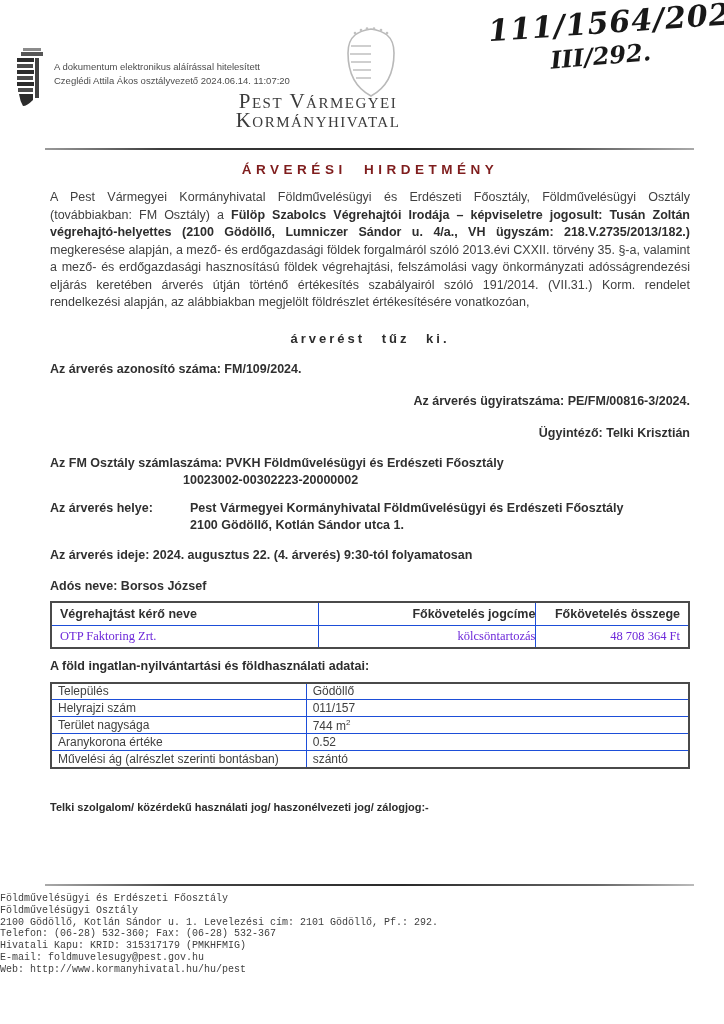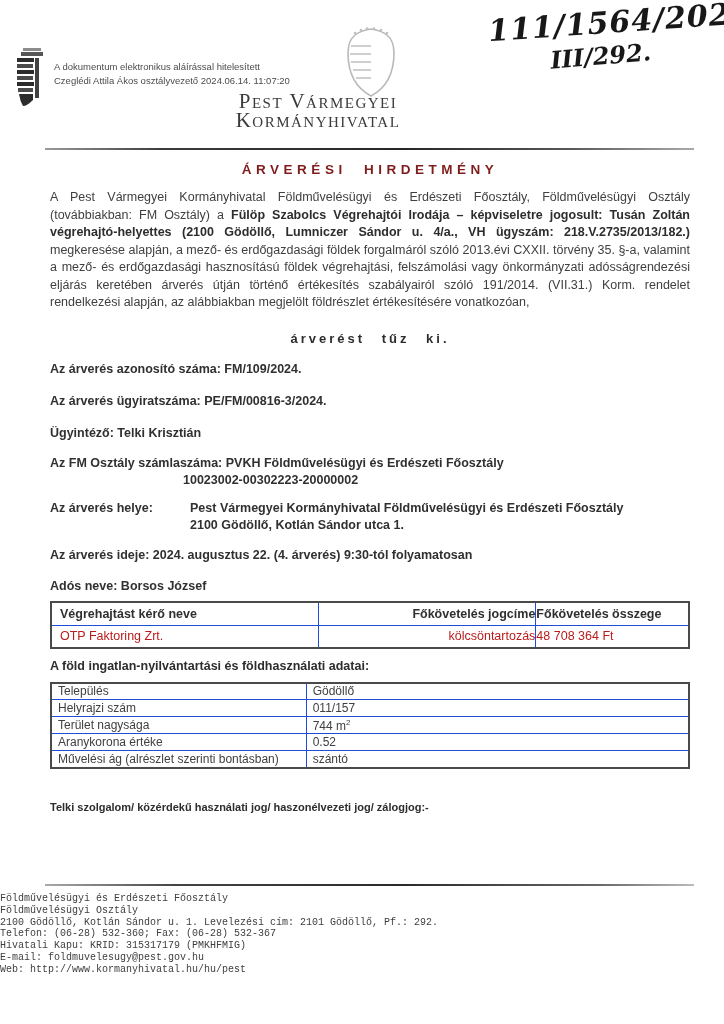--- a/index.html
+++ b/index.html
@@ -41,35 +41,35 @@
     letter-spacing: 4.5px; word-spacing: 9px; }
 
   .intro { margin-top: 12px; text-align: justify; line-height: 17.5px; color: #404040; }
   .intro b { color: #2d2d2d; }
 
   .decree { margin-top: 18px; text-align: center; font-weight: bold; color: #2d2d2d;
     letter-spacing: 3px; word-spacing: 10px; font-size: 13px; line-height: 17px; }
 
   .field { font-weight: bold; color: #303030; line-height: 17px; }
   .field .lbl { font-weight: bold; }
-  .m14 { margin-top: 14px; } .m15 { margin-top: 15px; } .m13 { margin-top: 13px; }
+  .m14 { margin-top: 14px; } .m15 { margin-top: 15px; text-align: right; } .m13 { margin-top: 13px; }
   .m11 { margin-top: 11px; } .m6 { margin-top: 6px; }
   .indent-acct { padding-left: 133px; }
   .place-field { display: flex; }
   .place-field .lbl { width: 140px; flex: 0 0 140px; }
 
   table { border-collapse: collapse; width: 100%; }
   .claims-table, .land-table { border: 2px solid #4a4a4a; }
   .claims-table th, .claims-table td, .land-table td { border: 1px solid #1d4ed8; }
 
   .claims-table th { font-size: 12.5px; font-weight: bold; color: #2f2f2f; height: 24px; text-align: center; }
-  .claims-table td { height: 22px; font-size: 12.5px; color: #b91c1c; }
+  .claims-table td { height: 22px; font-size: 12.5px; color: #6d28d9; font-family: Liberation Serif, serif; }
   .claims-table .c-name  { width: 42%; text-align: left; padding-left: 8px; }
   .claims-table .c-title { width: 34%; text-align: right; }
-  .claims-table .c-sum   { width: 24%; text-align: left; padding-right: 8px; }
+  .claims-table .c-sum   { width: 24%; text-align: right; padding-right: 8px; }
 
   .land-table { margin-top: 9px; }
   .land-table td { height: 17px; font-size: 12px; color: #404040; padding: 0 6px; }
   .land-table .lt-label { width: 40%; }
   .land-table sup { font-size: 8px; }
 
   .section-heading { margin-top: 10px; font-weight: bold; color: #2d2d2d; font-size: 12.5px; }
   .servitude { margin-top: 32px; font-weight: bold; color: #2d2d2d; font-size: 11px; }
 
   

